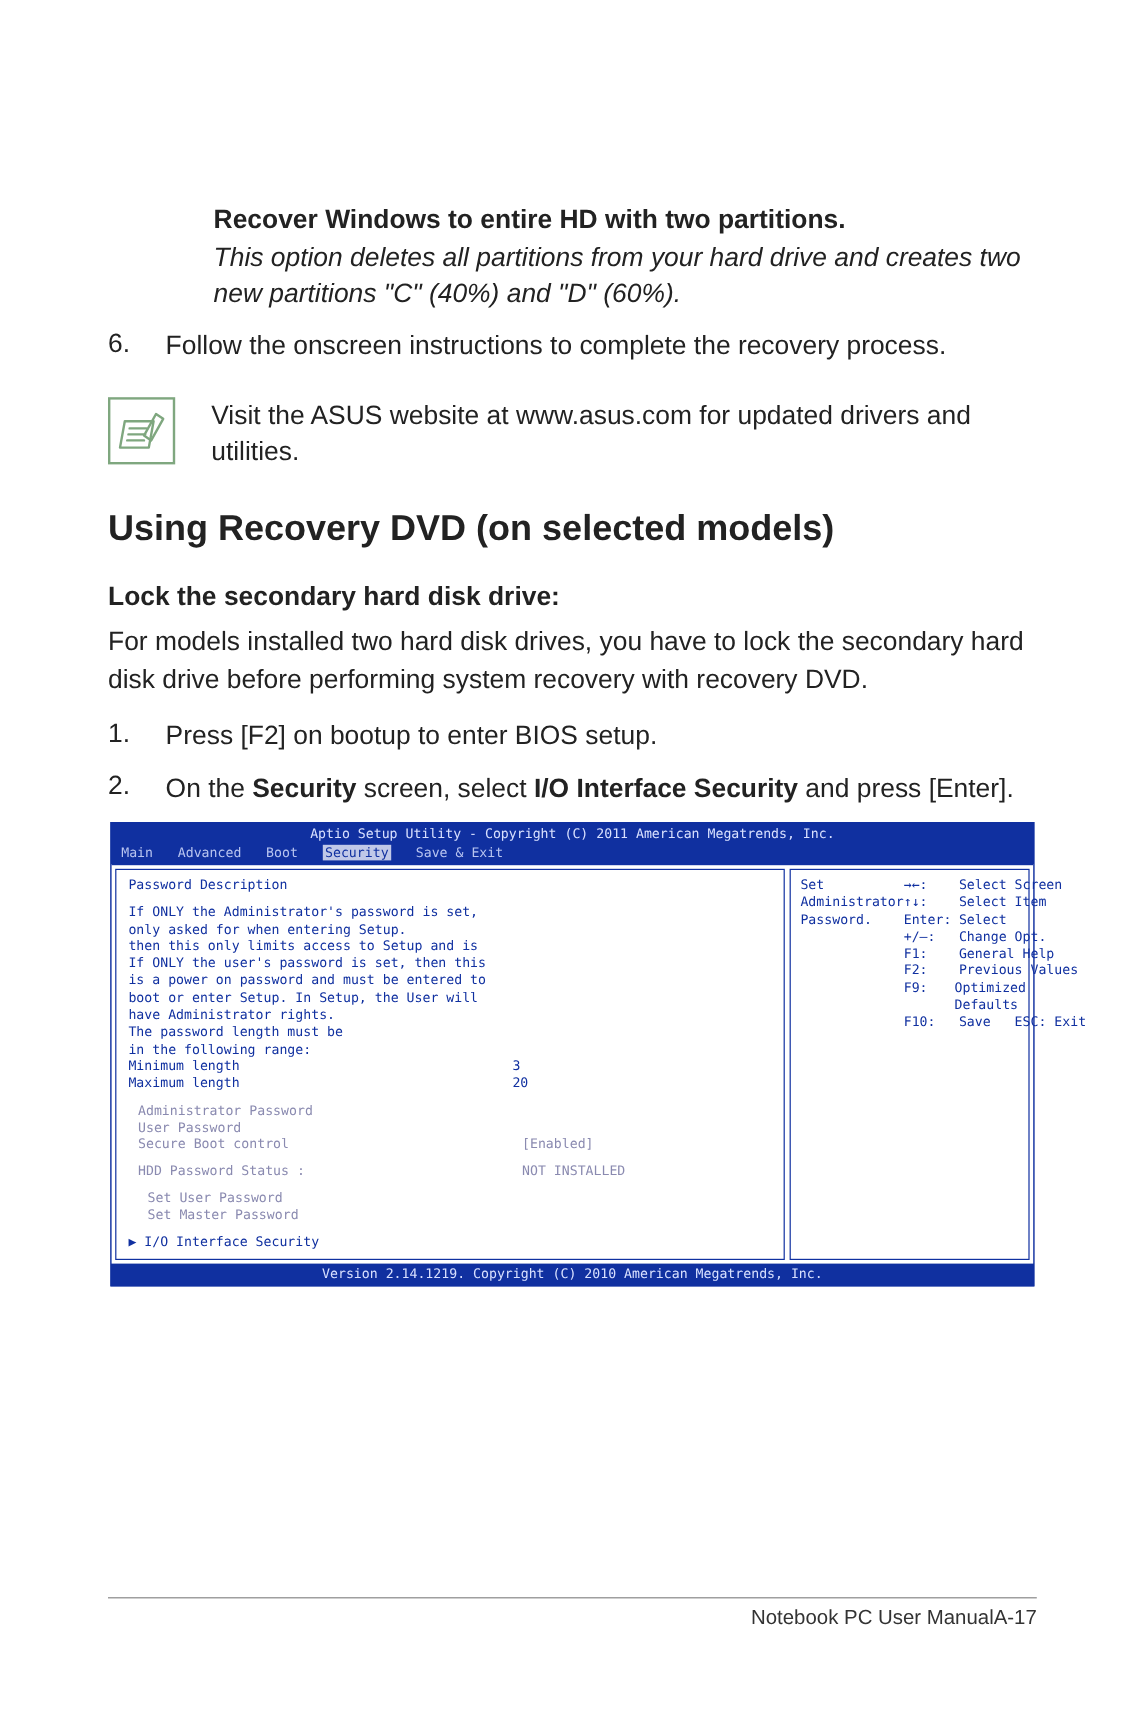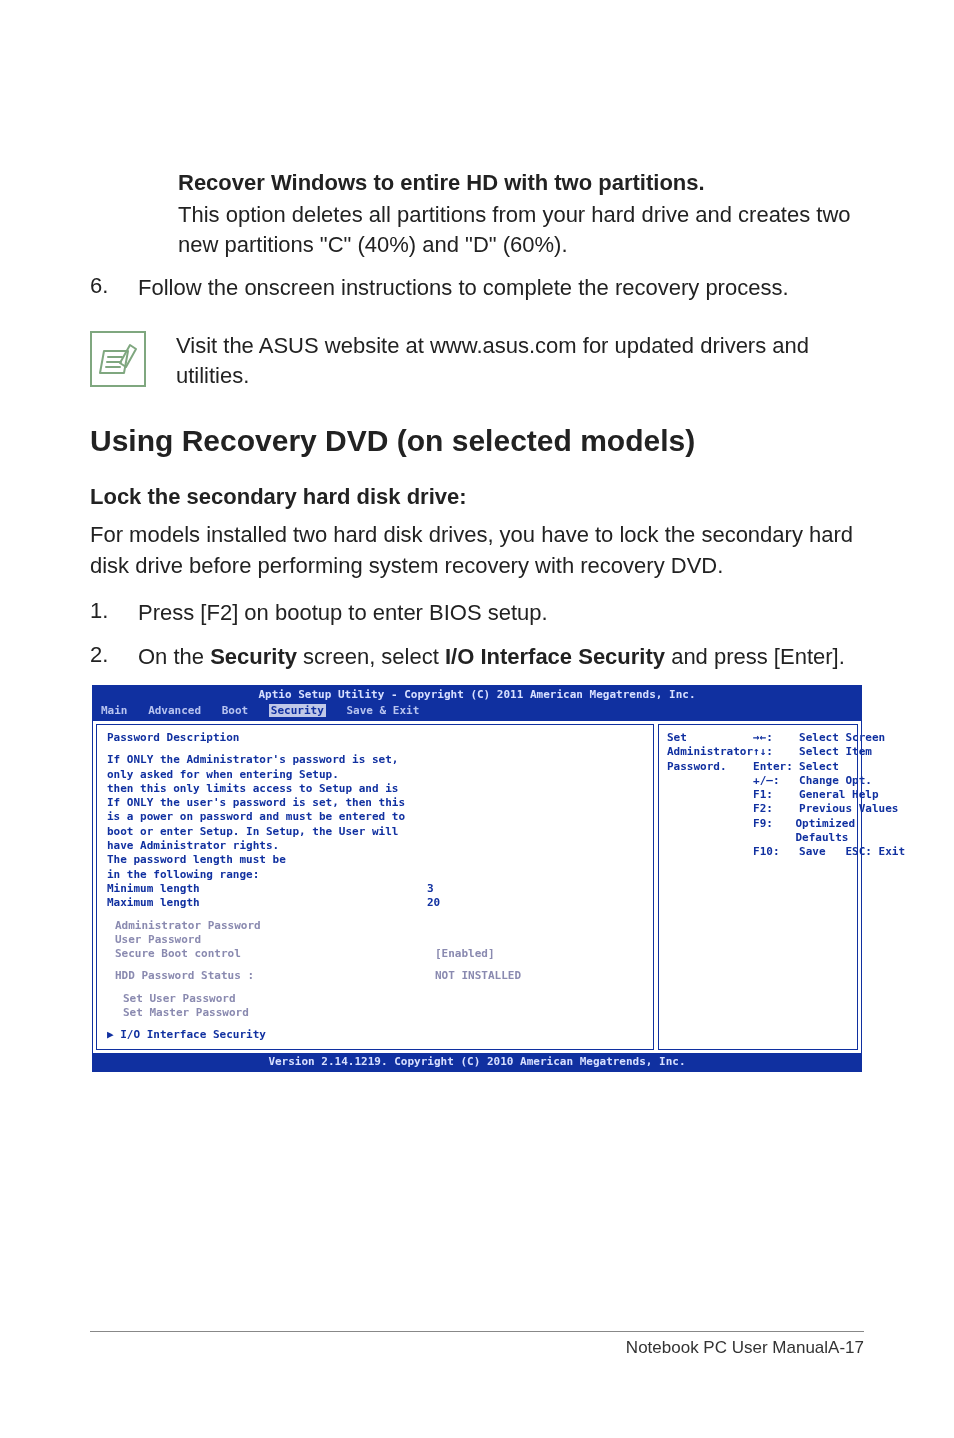--- a/index.html
+++ b/index.html
@@ -6,21 +6,21 @@
   html, body { background: #fff; }
   body {
     width: 954px;
     height: 1438px;
     font-family: "Segoe UI", "Myriad Pro", Arial, sans-serif;
     color: #222;
     position: relative;
     padding: 170px 90px 0 90px;
   }
   .indent-body { margin-left: 88px; }
-  p.body { font-size: 22px; line-height: 1.35; margin-bottom: 6px; }
+  p.body { font-size: 22px; line-height: 1.35; margin-bottom: 6px; font-style: italic; }
   .bold { font-weight: 700; }
   h3.option { font-size: 22px; font-weight: 700; margin-bottom: 4px; }
   .numitem { display: flex; margin-top: 14px; margin-bottom: 14px; }
   .numitem .num { width: 48px; font-size: 22px; }
   .numitem .txt { flex: 1; font-size: 22px; line-height: 1.35; }
   .notebox { display: flex; align-items: flex-start; margin: 28px 0 34px 0; }
   .noteicon { width: 56px; height: 56px; border: 2px solid #7fa77f; display:flex; align-items:center; justify-content:center; margin-right: 30px; flex-shrink:0; }
   .noteicon svg { width: 40px; height: 40px; }
   .notebox .txt { font-size: 22px; line-height: 1.35; }
   h2.section { font-size: 30px; font-weight: 700; margin: 14px 0 26px 0; }
@@ -30,21 +30,20 @@
   
   .bios {
     width: 770px;
     margin: 6px auto 0 auto;
     border: 1px solid #1030a0;
     background: #1030a0;
     font-family: "Lucida Console","Consolas",monospace;
     font-size: 11px;
     line-height: 1.3;
     color: #b8c4f0;
-    font-weight: bold;
   }
   .bios-title { text-align: center; color: #d8e0ff; padding: 2px 0 1px 0; font-size: 11px;}
   .bios-tabs { padding: 0 8px 2px 8px; color: #b8c4f0; }
   .bios-tabs span { margin-right: 14px; }
   .tab-active { background: #c0c8e8; color: #1030a0; padding: 0 2px; }
   .bios-main { display:flex; background:#ffffff; border-top:1px solid #1030a0; }
   .bios-left { flex: 1; border:1px solid #1030a0; margin: 3px 2px 3px 3px; padding: 6px 10px; color:#1030a0; position: relative; min-height: 310px;}
   .bios-right { width: 200px; border:1px solid #1030a0; margin: 3px 3px 3px 2px; padding: 6px 8px; color:#1030a0; display:flex; flex-direction:row; justify-content:space-between; }
   .bios-footer { text-align:center; color:#d8e0ff; padding:2px 0; }
   .dim { color: #8a8ab0; }

